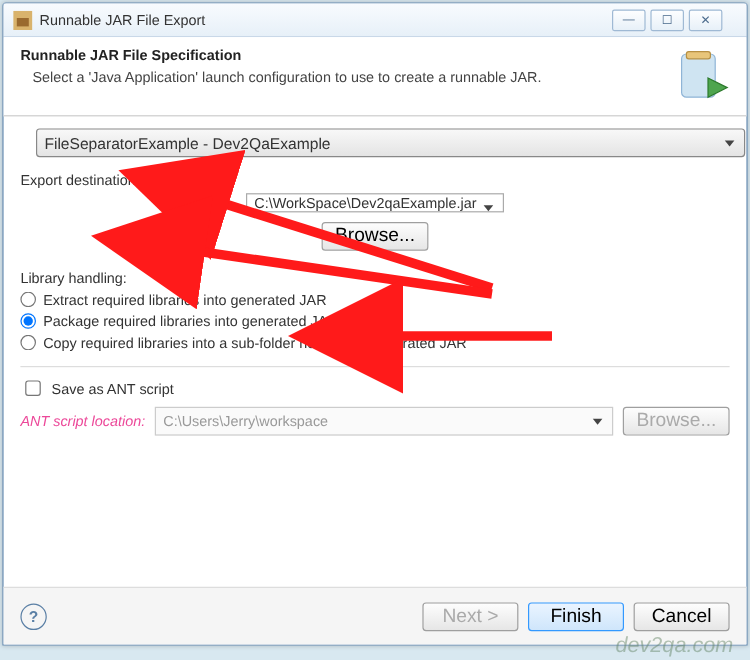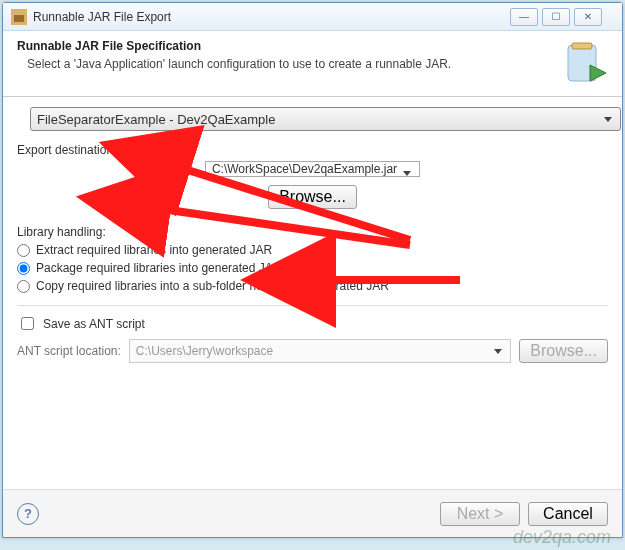--- a/index.html
+++ b/index.html
@@ -19,26 +19,26 @@
 .label { margin: 6px 0 4px 0; }
 .combo { width: 100%; height: 24px; border: 1px solid #888; border-radius: 3px; background: linear-gradient(#f8f8f8,#e4e4e4); padding: 0 22px 0 6px; font-size: 13px; position: relative; display: flex; align-items: center; margin-left: 13px; }
 .combo::after { content: ""; position: absolute; right: 8px; top: 9px; border-left: 4px solid transparent; border-right: 4px solid transparent; border-top: 5px solid #444; }
 .row { display: flex; gap: 8px; align-items: center; flex-direction: column; }
 .textcombo { flex: 1; height: 24px; border: 1px solid #aaa; background: #fff; font-size: 12px; padding: 0 22px 0 6px; position: relative; display: flex; align-items: center; }
 .textcombo::after { content: ""; position: absolute; right: 8px; top: 9px; border-left: 4px solid transparent; border-right: 4px solid transparent; border-top: 5px solid #444; }
 .btn { height: 24px; min-width: 80px; border: 1px solid #9f9f9f; border-radius: 3px; background: linear-gradient(#fdfdfd,#e6e6e6); font-size: 16px; padding: 0 10px; cursor: default; }
 .btn.primary { border-color: #3399ff; background: linear-gradient(#eaf4ff,#cfe6fb); }
 .btn:disabled, .btn.disabled { color: #aaa; }
 .radio-group { margin-top: 4px; }
-.radio-row { display: flex; align-items: flex-end; gap: 6px; margin: 4px 0; }
+.radio-row { display: flex; align-items: flex-start; gap: 6px; margin: 4px 0; }
 .radio-row input { margin: 0; }
 .hr { height: 1px; background: #ddd; margin: 12px 0 8px 0; }
 .check-row { display: flex; align-items: center; gap: 6px; }
 .antrow { display: flex; align-items: center; gap: 8px; margin-top: 6px; }
-.antrow .lbl { color: #737373; }
+.antrow .lbl { color: #ec4899; font-style: italic; }
 .antrow .textcombo { color: #999; background: #fafafa; border-color: #ccc; }
 .antrow .btn { color: #aaa; }
 .footer { position: absolute; left: 0; right: 0; bottom: 0; height: 48px; border-top: 1px solid #ddd; background: #f5f5f5; display: flex; align-items: center; padding: 0 14px; gap: 8px; }
 .footer .spacer { flex: 1; }
 .help { width: 22px; height: 22px; border: 1.5px solid #5a7fa5; border-radius: 50%; display: flex; align-items: center; justify-content: center; color: #5a7fa5; font-weight: bold; font-size: 13px; }
 .watermark { position: absolute; right: 14px; bottom: 2px; font-size: 18px; color: rgba(96,128,96,0.45); font-style: italic; pointer-events: none; }
 svg.arrow { position: absolute; pointer-events: none; }
 </style>
 </head>
 <body>
@@ -114,20 +114,21 @@
         <span>C:\Users\Jerry\workspace</span>
       </div>
       <button class="btn disabled">Browse...</button>
     </div>
   </div>
 
   <div class="footer">
     <div class="help">?</div>
     <div class="spacer"></div>
     <button class="btn disabled">Next &gt;</button>
+    <button class="btn primary">Finish</button>
     <button class="btn">Cancel</button>
   </div>
 </div>
 
 <svg class="arrow" style="left:0;top:0" width="625" height="550">
   <defs>
       <marker id="ah" markerWidth="12" markerHeight="12" refX="2" refY="6" orient="auto">
         <polygon points="0,0 12,6 0,12" fill="#ff1a1a"></polygon>
       </marker>
     </defs>

